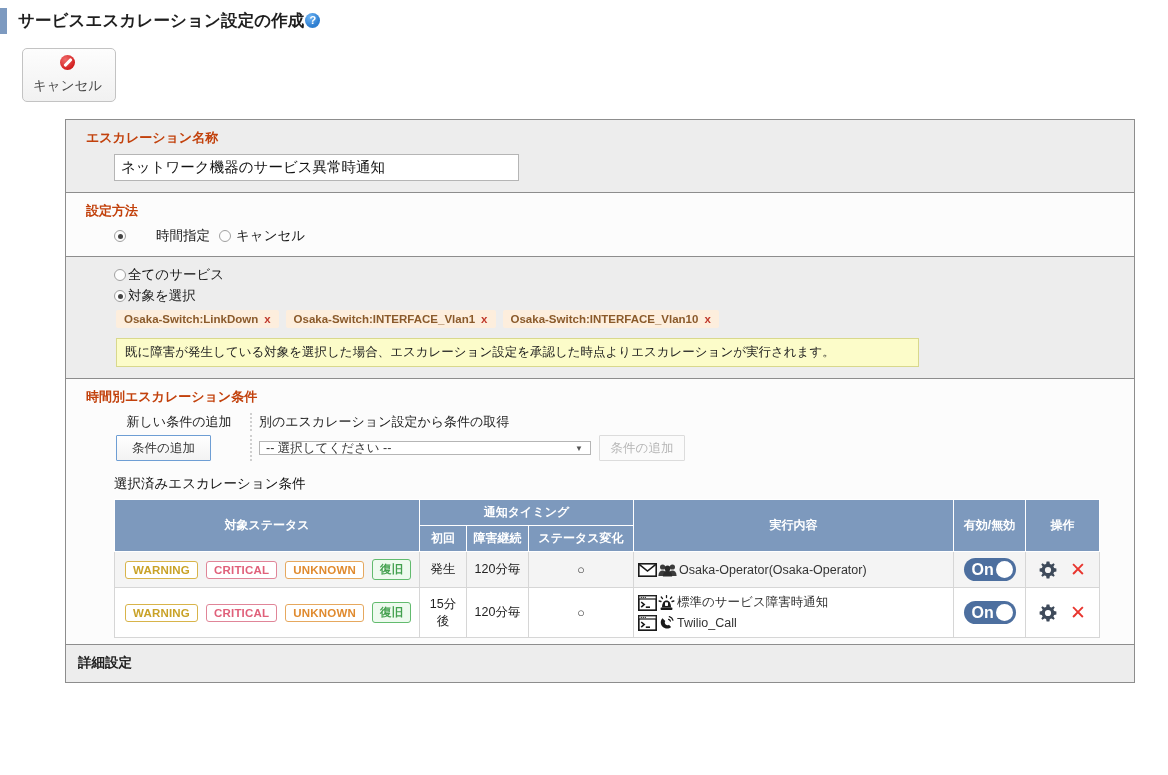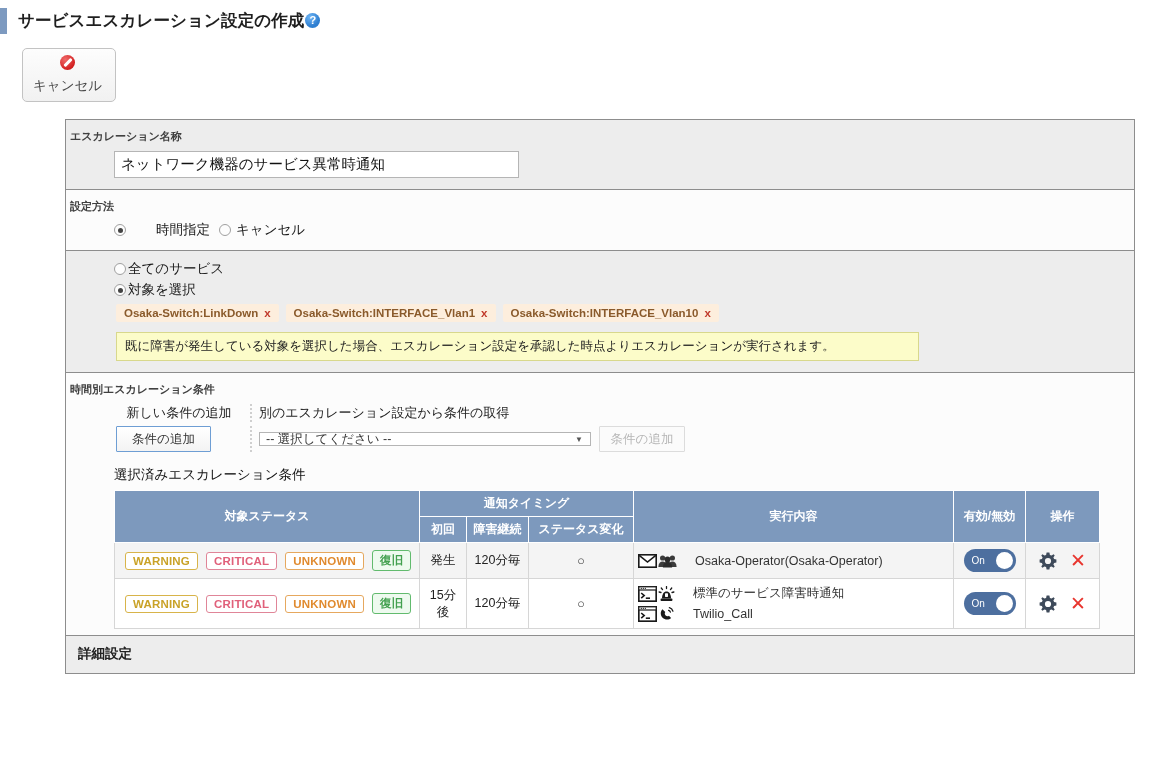--- a/index.html
+++ b/index.html
@@ -95,23 +95,23 @@
     background: #fff;
   }
   .section {
     border-bottom: 1px solid #8d8d8d;
     padding: 9px 0 11px 0;
   }
   .section.gray { background: #ededed; }
   .section.white { background: #fcfcfc; }
   .section-title {
     font-weight: bold;
-    font-size: 11px;
-    color: #404040;
-    padding: 0 0 0 4px;
+    font-size: 13px;
+    color: #c2410c;
+    padding: 0 0 0 20px;
     margin-bottom: 7px;
   }
   .section-body { padding-left: 48px; }
 
   
   .text-input {
     width: 405px;
     height: 27px;
     padding: 3px 6px;
     border: 1px solid #b5b5b5;
@@ -263,42 +263,42 @@
   .badge.warning { border: 1px solid #d8b44a; color: #c9a227; background: #fff; }
   .badge.critical { border: 1px solid #e08598; color: #e0607a; background: #fff; }
   .badge.unknown { border: 1px solid #e6a85e; color: #e08a2e; background: #fff; }
   .badge.recover { border: 1px solid #62bb6e; color: #43a04f; background: #eefaef; }
 
   .cell-center { text-align: center; }
   .circle-mark { font-size: 12px; color: #333; }
 
   
   .exec-lines { display: flex; flex-direction: column; gap: 4px; }
-  .exec-line { display: flex; align-items: center; gap: 18px; }
+  .exec-line { display: flex; align-items: center; gap: 2px; }
   .exec-text { font-size: 12.5px; color: #333; }
 
   .icon-pair { display: inline-flex; align-items: center; gap: 1px; }
   svg.ic { display: block; }
 
   
   .toggle {
     width: 52px; height: 23px;
     border-radius: 12px;
     background: #4d6f9f;
     display: inline-flex;
     align-items: center;
     justify-content: flex-start;
     padding: 0 3px;
     cursor: pointer;
     position: relative;
   }
   .toggle-label {
     color: #fff;
-    font-size: 10px;
-    font-weight: normal;
+    font-size: 16px;
+    font-weight: bold;
     margin-left: 5px;
     text-align: center;
   }
   .toggle-knob {
     width: 17px; height: 17px;
     border-radius: 50%;
     background: #fff;
     position: absolute;
     right: 3px;
   }

